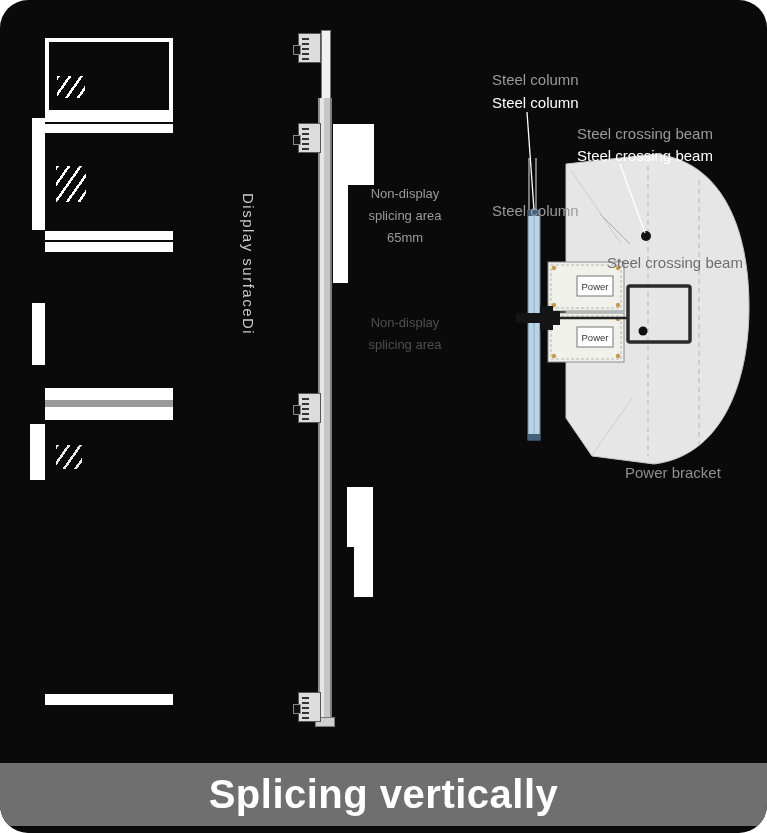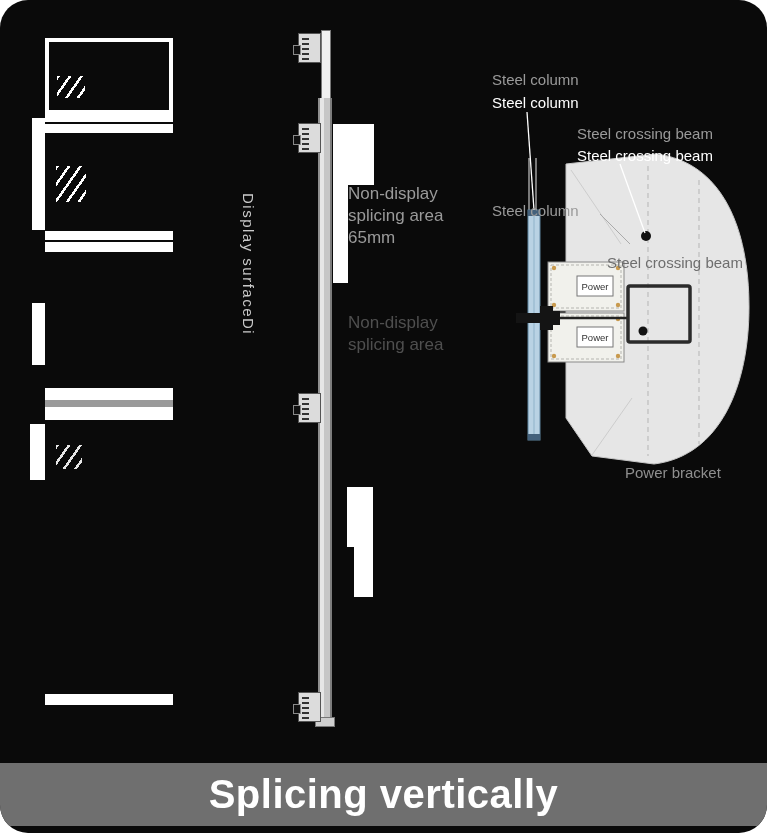--- a/index.html
+++ b/index.html
@@ -19,21 +19,21 @@
   .clamp { width:23px; height:30px; background:#dcdcdc; border:1px solid #555; }
   .clamp::before { content:""; position:absolute; left:3px; top:3px; width:7px; height:23px;
       background:repeating-linear-gradient(0deg,#333 0 2px,transparent 2px 5px); }
   .clamp::after { content:""; position:absolute; left:-6px; top:11px; width:6px; height:8px; background:#111; border:1px solid #8a8a8a; }
   .vtext { writing-mode: vertical-rl; color:#c9c9c9; font-size:15px; letter-spacing:1.5px; white-space:nowrap; }
   .lbl { position:absolute; font-size:15px; white-space:nowrap; }
   .lbl-gray  { color:#9a9a9a; }
   .lbl-white { color:#ffffff; }
   .lbl-mid   { color:#6e6e6e; }
   .lbl-dimmer{ color:#8f8f8f; }
-  .nd { position:absolute; width:114px; text-align:left; font-size:17px; line-height:22px; }
+  .nd { position:absolute; width:114px; text-align:center; font-size:13px; line-height:22px; }
   .nd-top { color:#9a9a9a; }
   .nd-mid { color:#4f4f4f; }
   .banner { position:absolute; left:0; top:763px; width:767px; height:63px; background:#6f6f6f;
       display:flex; align-items:center; justify-content:center; }
   .banner-title { font-size:40px; font-weight:600; color:#ffffff; letter-spacing:.5px; }
   svg text { font-family:"Liberation Sans", sans-serif; }
 </style>
 </head>
 <body>
 

